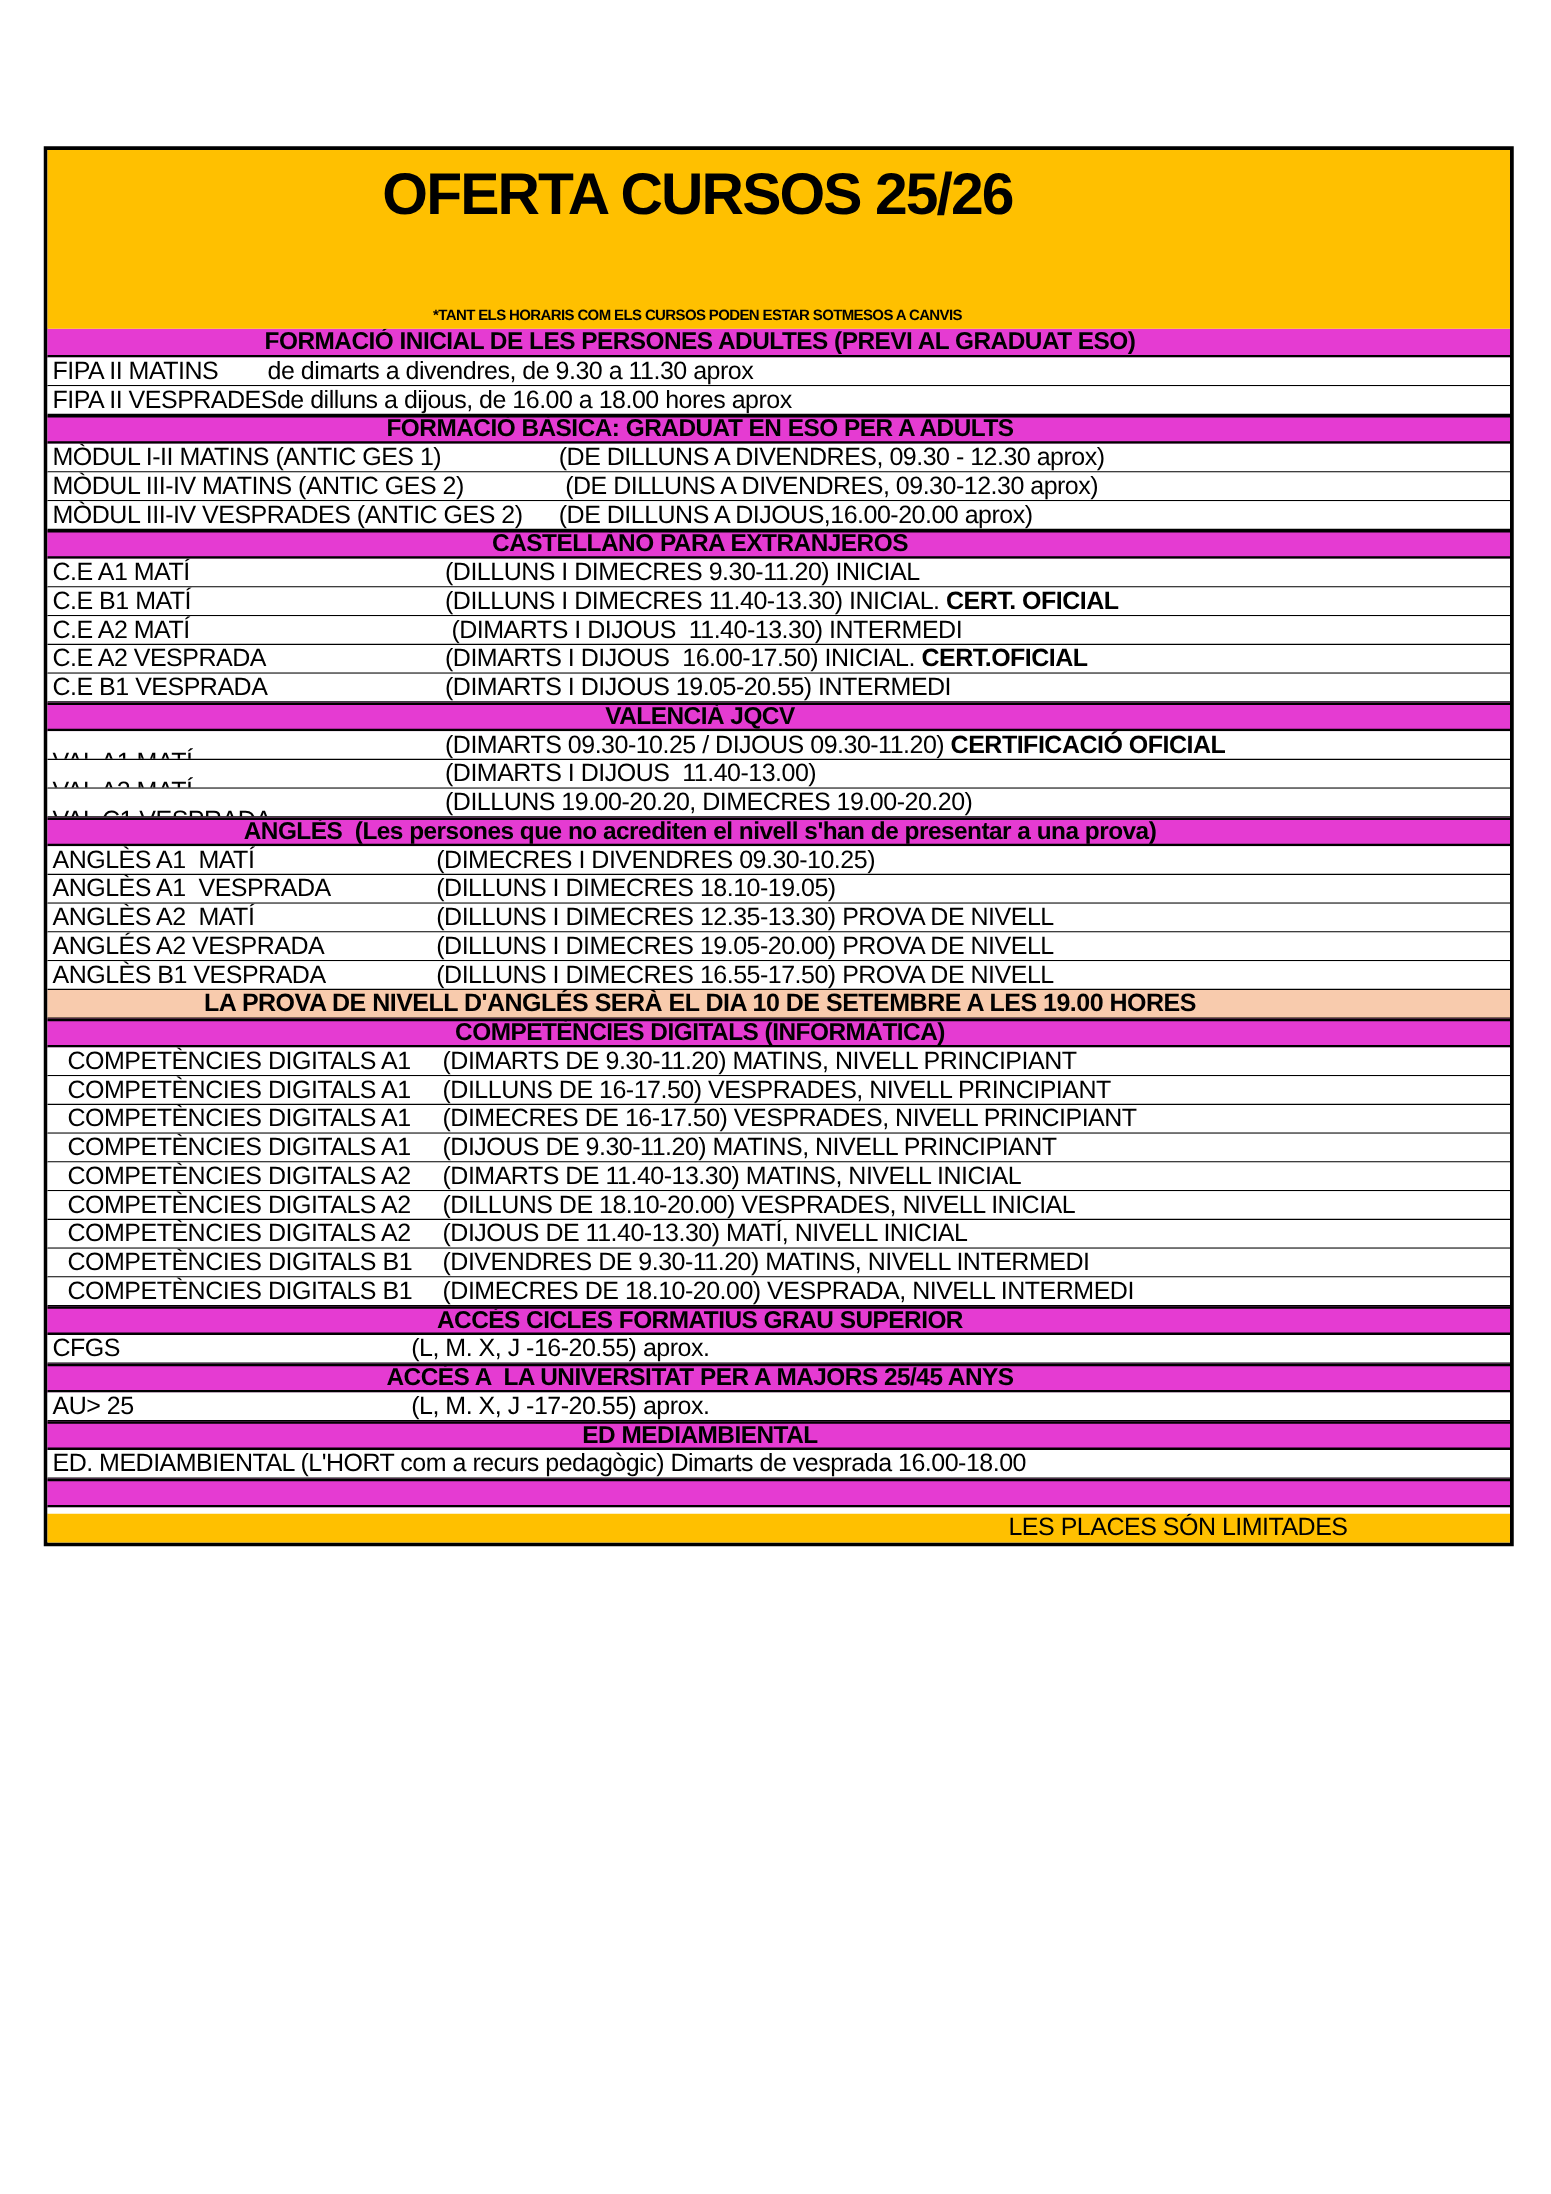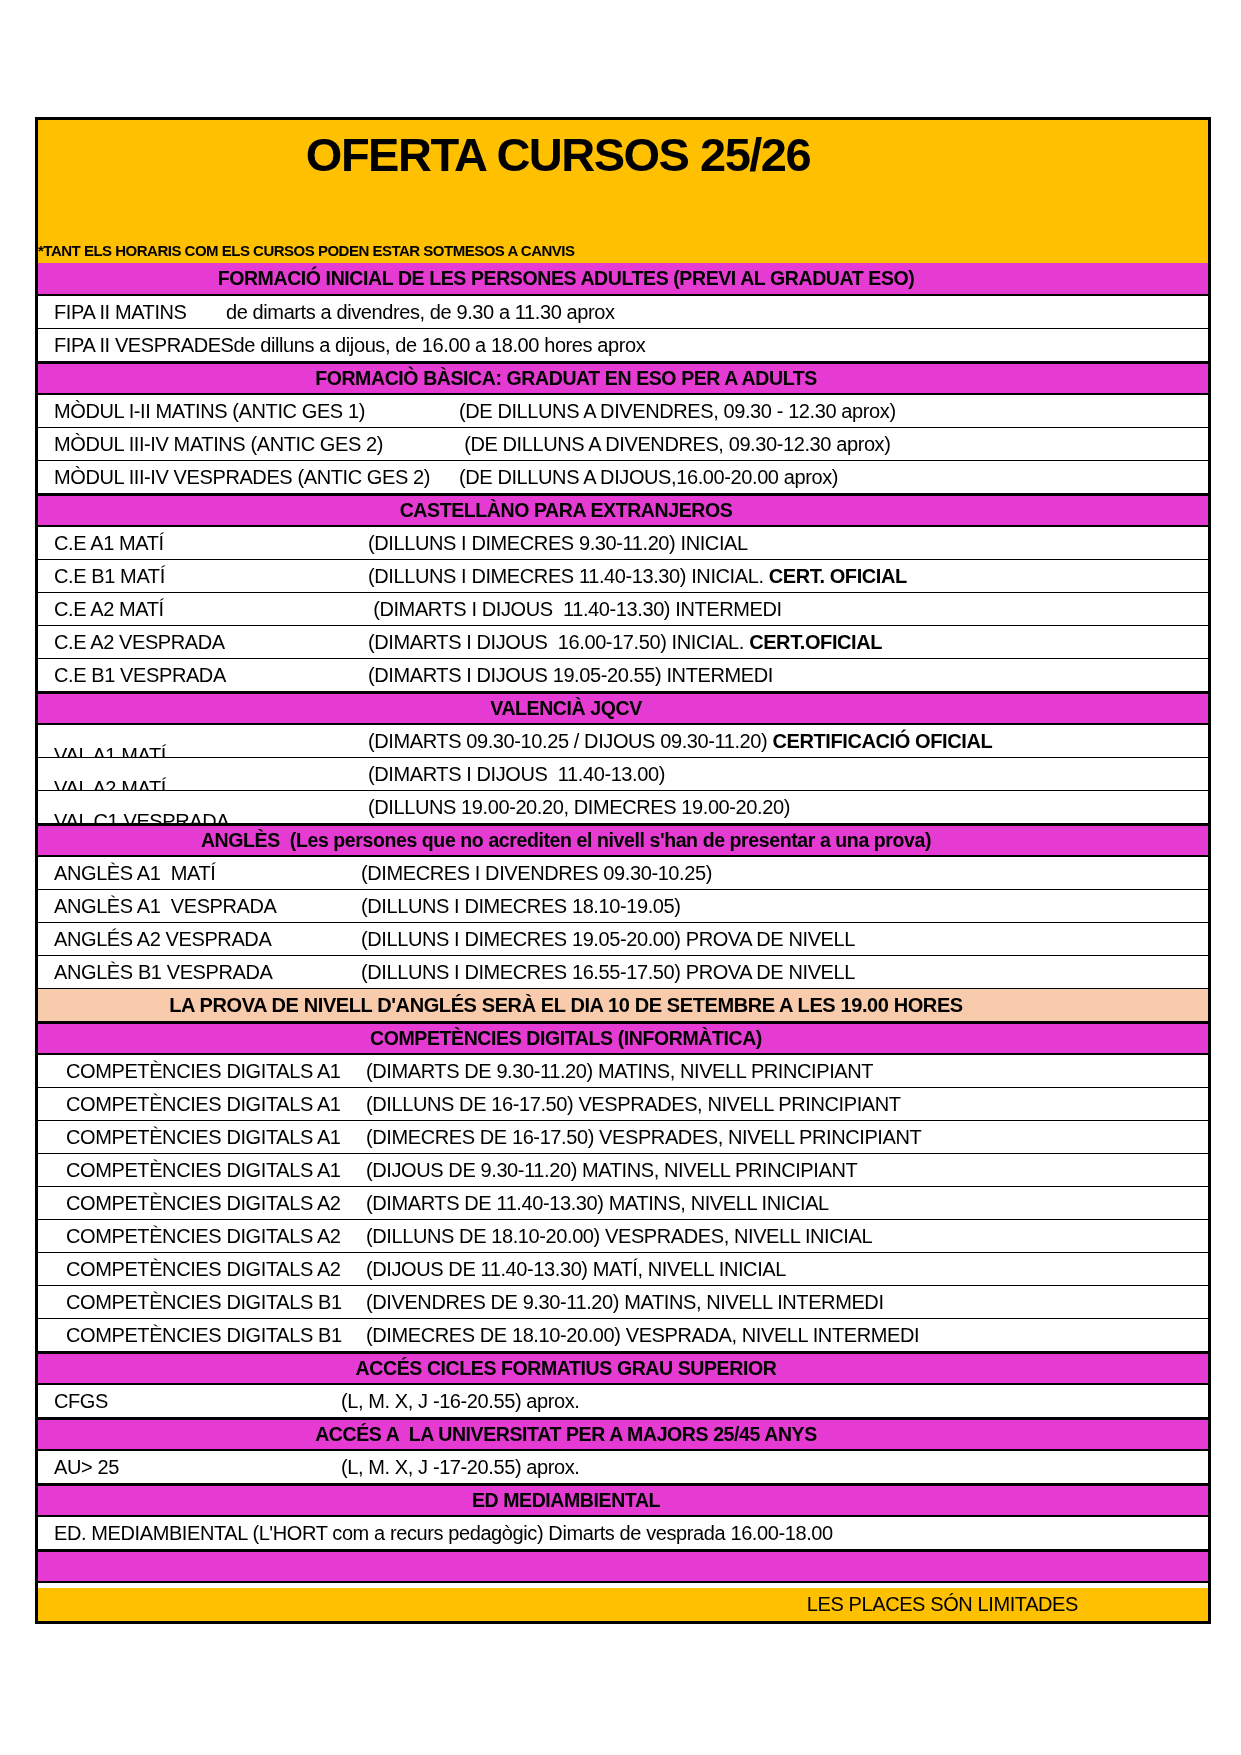--- a/index.html
+++ b/index.html
@@ -25,29 +25,30 @@
   }
   .page-title{
     position:absolute;top:6px;left:0;right:130px;
     text-align:center;
     font-size:47px;font-weight:bold;letter-spacing:-1.5px;
     line-height:58px;
     white-space:pre;
   }
   .header-note{
     position:absolute;bottom:4px;left:0;right:130px;
-    font-size:15px;font-weight:bold;letter-spacing:-0.5px;
+    text-align:center;
+    font-size:12px;font-weight:bold;letter-spacing:-0.5px;
     white-space:pre;
   }
   .rows{width:100%;}
   .row{
     box-sizing:border-box;
     display:flex;align-items:center;
-    height:33px;
-    padding-left:16px;
+    height:23px;
+    padding-left:4px;
     background:#fff;
     border-bottom:1px solid #000;
     font-size:20px;letter-spacing:-0.4px;
     overflow:hidden;
   }
   .row.band, .row.band-empty{
     background:var(--magenta,#E53BD2);
     border-top:2px solid #000;
     border-bottom:2px solid #000;
     justify-content:center;
@@ -166,20 +167,24 @@
         </div>
         <div class="row course g-ang">
           <span class="label">ANGLÈS A1  MATÍ</span>
           <span class="detail">(DIMECRES I DIVENDRES 09.30-10.25)</span>
         </div>
         <div class="row course g-ang">
           <span class="label">ANGLÈS A1  VESPRADA</span>
           <span class="detail">(DILLUNS I DIMECRES 18.10-19.05)</span>
         </div>
         <div class="row course g-ang">
+          <span class="label">ANGLÈS A2  MATÍ</span>
+          <span class="detail">(DILLUNS I DIMECRES 12.35-13.30) PROVA DE NIVELL</span>
+        </div>
+        <div class="row course g-ang">
           <span class="label">ANGLÉS A2 VESPRADA</span>
           <span class="detail">(DILLUNS I DIMECRES 19.05-20.00) PROVA DE NIVELL</span>
         </div>
         <div class="row course g-ang">
           <span class="label">ANGLÈS B1 VESPRADA</span>
           <span class="detail">(DILLUNS I DIMECRES 16.55-17.50) PROVA DE NIVELL</span>
         </div>
         <div class="row notice">
           <span class="band-text">LA PROVA DE NIVELL D'ANGLÉS SERÀ EL DIA 10 DE SETEMBRE A LES 19.00 HORES</span>
         </div>

